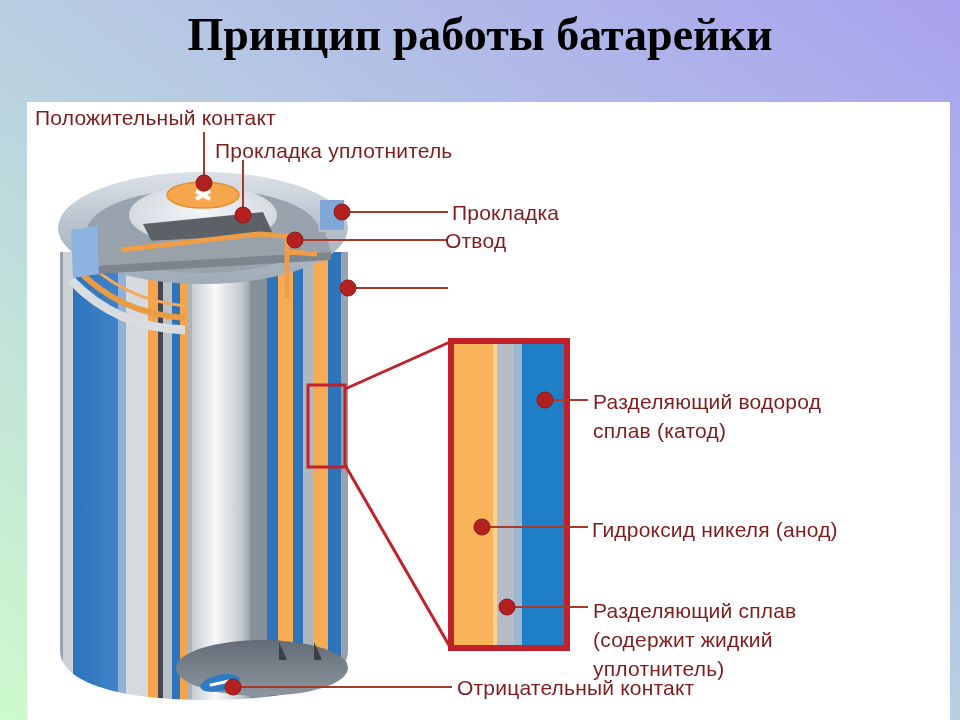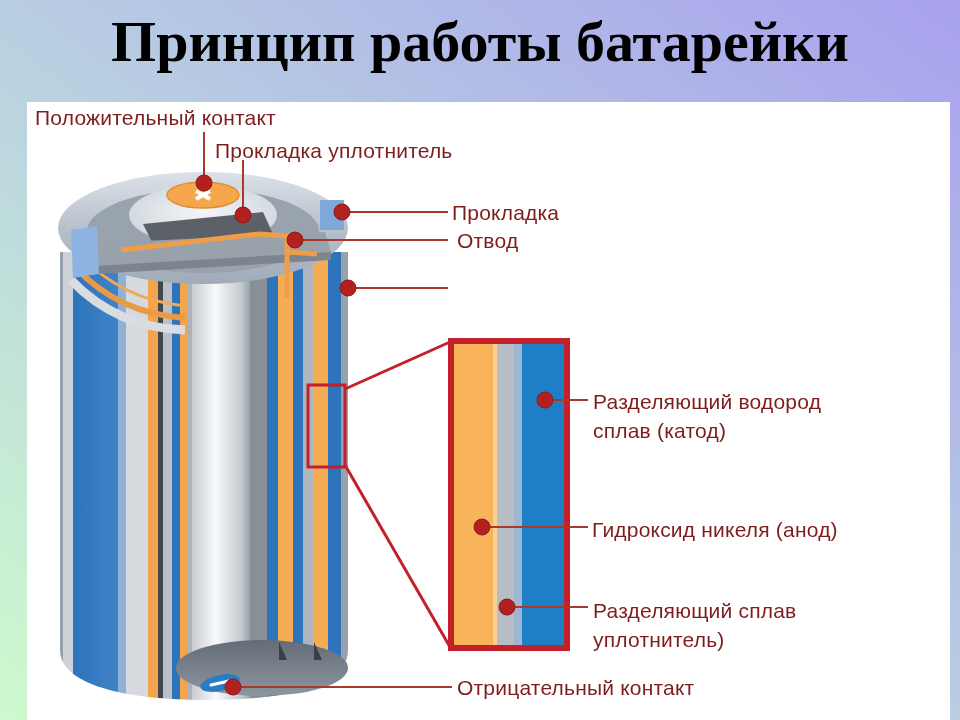--- a/index.html
+++ b/index.html
@@ -3,21 +3,21 @@
 <meta charset="utf-8">
 <style>
   html,body{margin:0;padding:0;background:#888;}
   .slide{
     position:relative;width:960px;height:720px;overflow:hidden;
     background:linear-gradient(to bottom left,#a8a1ee 0%,#b9d0e1 52%,#cdfacd 100%);
     font-family:"Liberation Sans",sans-serif;
   }
   .slide-title{
     position:absolute;left:0;top:8px;width:960px;text-align:center;
-    font-family:"Liberation Serif",serif;font-weight:700;font-size:58px;
+    font-family:"Liberation Serif",serif;font-weight:700;font-size:46px;
     color:#000;letter-spacing:0px;
   }
   .panel{
     position:absolute;left:27px;top:102px;width:923px;height:618px;
     background:#ffffff;
   }
   .panel svg{position:absolute;left:0;top:0;}
   .lbl{
     position:absolute;color:#7f1d1d;font-size:21px;line-height:29px;
     white-space:nowrap;letter-spacing:0.2px;
@@ -153,25 +153,26 @@
         <circle cx="518" cy="298" r="8"></circle>
         <circle cx="455" cy="425" r="8"></circle>
         <circle cx="480" cy="505" r="8"></circle>
         <circle cx="206" cy="585" r="8"></circle>
       </g>
     </svg>
 
     <div class="lbl" style="left:8px;top:1px">Положительный контакт</div>
     <div class="lbl" style="left:188px;top:34px">Прокладка уплотнитель</div>
     <div class="lbl" style="left:425px;top:96px">Прокладка</div>
-    <div class="lbl" style="left:430px;top:124px">Отвод</div>
+    <div class="lbl" style="left:418px;top:124px">Отвод</div>
     <div class="lbl" style="left:566px;top:285px">
       <div>Разделяющий водород</div>
       <div>сплав (катод)</div>
     </div>
     <div class="lbl" style="left:565px;top:413px">Гидроксид никеля (анод)</div>
     <div class="lbl" style="left:566px;top:494px">
       <div>Разделяющий сплав</div>
+      <div>(содержит жидкий</div>
       <div>уплотнитель)</div>
     </div>
     <div class="lbl" style="left:430px;top:571px">Отрицательный контакт</div>
   </div>
 </div>
 
 </body></html>

